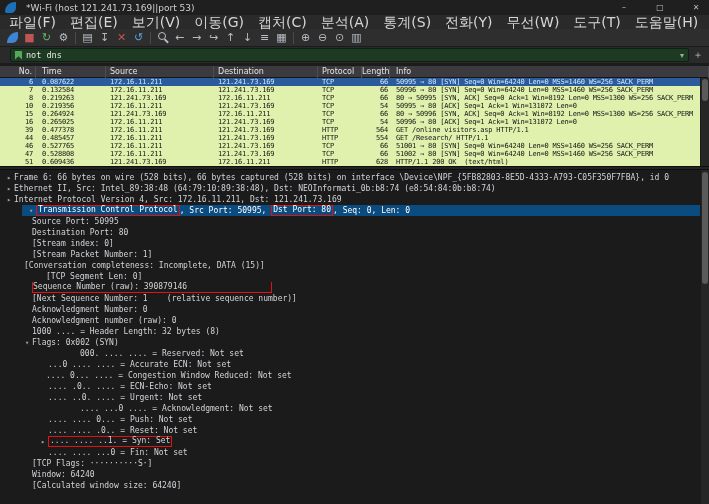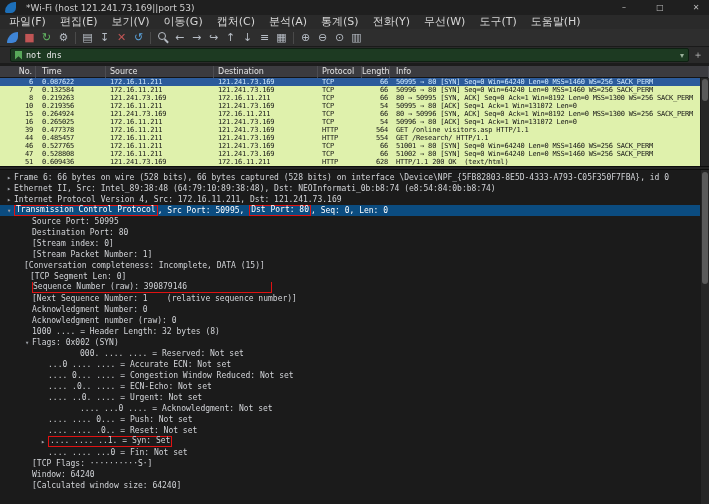--- a/index.html
+++ b/index.html
@@ -11,21 +11,21 @@
             color:#cfcfcf;font-size:9px;}
   .app-icon{position:relative;width:11px;height:11px;flex:0 0 11px;}
   .app-icon::before{content:"";position:absolute;left:0;top:0;width:11px;height:11px;
             background:#1d6fb8;border-radius:100% 0 55% 15%;}
   .title-text{flex:0 1 auto;white-space:nowrap;overflow:hidden;}
   .tb-spacer{flex:1;}
   .win-btn{width:26px;height:15px;line-height:15px;text-align:center;font-size:8px;color:#bbb;}
 
   
   .menubar{height:14px;background:#2a2a2a;display:flex;align-items:center;padding-left:2px;
-           color:#d6d6d6;font-size:11px;}
+           color:#d6d6d6;font-size:14px;}
   .menu-item{padding:0 7px;height:14px;line-height:14px;white-space:nowrap;}
 
   
   .toolbar{height:18px;background:#2e2e2e;display:flex;align-items:center;padding-left:4px;
            border-bottom:1px solid #1a1a1a;box-sizing:border-box;}
   .ticon{width:17px;height:16px;line-height:16px;text-align:center;font-size:11px;color:#b6bcc4;}
   .tsep{width:1px;height:12px;background:#4a4a4a;margin:0 3px;}
   .icon-fin{position:relative;}
   .icon-fin::before{content:"";position:absolute;left:3px;top:2px;width:11px;height:11px;
            background:#3f85d6;border-radius:100% 0 55% 0;}
@@ -63,21 +63,21 @@
   .c-length{width:28px;text-align:right;padding-right:2px;}
   .c-info{flex:1;padding-left:6px;}
 
   .splitter{height:4px;background:#242424;border-top:1px solid #0d0d0d;border-bottom:1px solid #0d0d0d;box-sizing:border-box;}
 
   
   .details{height:334px;background:#1b1b1b;color:#d2d4d8;position:relative;overflow:hidden;
            font-family:"DejaVu Sans Mono","Liberation Mono",monospace;font-size:8px;padding-top:2px;box-sizing:border-box;}
   .dline{height:11px;line-height:11px;white-space:pre;}
   .dline .arrow{display:inline-block;width:10px;color:#9b9fa5;font-size:7px;text-align:center;}
-  .dline.sel{background:var(--details-selected-blue,#0b4c80);color:#ffffff;}
+  .dline.sel{background:var(--details-selected-blue,#0b4c80);color:#ffffff;margin-left:22px;}
   .segbox{border:1.5px solid var(--annotation-red,#e01212);box-sizing:border-box;display:inline-block;
            height:11px;line-height:8px;vertical-align:top;padding:0 1px;}
   .rb{box-sizing:border-box;display:inline-block;vertical-align:top;height:11px;}
   .rb-top{width:240px;border:1.5px solid var(--annotation-red,#e01212);border-bottom:none;line-height:9px;}
   .rb-bottom{width:240px;border:1.5px solid var(--annotation-red,#e01212);border-top:none;line-height:9px;}
   .rb-single{border:1.5px solid var(--annotation-red,#e01212);line-height:8px;padding:0 1px;}
 
   
   .vscroll{position:absolute;right:0;top:0;width:9px;height:100%;background:#262626;
            border-left:1px solid #1a1a1a;box-sizing:border-box;}
@@ -271,30 +271,30 @@
     </div>
   <div class="dline" style="padding-left: 4px;"><span class="arrow">▸</span><span>Frame 6: 66 bytes on wire (528 bits), 66 bytes captured (528 bits) on interface \Device\NPF_{5FB82803-8E5D-4333-A793-C05F350F7FBA}, id 0</span></div>
       <div class="dline" style="padding-left: 4px;"><span class="arrow">▸</span><span>Ethernet II, Src: Intel_89:38:48 (64:79:10:89:38:48), Dst: NEOInformati_0b:b8:74 (e8:54:84:0b:b8:74)</span></div>
       <div class="dline" style="padding-left: 4px;"><span class="arrow">▸</span><span>Internet Protocol Version 4, Src: 172.16.11.211, Dst: 121.241.73.169</span></div>
       <div class="dline sel" style="padding-left: 4px;"><span class="arrow">▾</span><span class="segbox">Transmission Control Protocol</span><span>, Src Port: 50995, </span><span class="segbox">Dst Port: 80</span><span>, Seq: 0, Len: 0</span></div>
       <div class="dline" style="padding-left: 22px;"><span class="arrow"> </span><span>Source Port: 50995</span></div>
       <div class="dline" style="padding-left: 22px;"><span class="arrow"> </span><span>Destination Port: 80</span></div>
       <div class="dline" style="padding-left: 22px;"><span class="arrow"> </span><span>[Stream index: 0]</span></div>
       <div class="dline" style="padding-left: 22px;"><span class="arrow"> </span><span>[Stream Packet Number: 1]</span></div>
       <div class="dline" style="padding-left: 14px;"><span class="arrow"> </span><span>[Conversation completeness: Incomplete, DATA (15)]</span></div>
-      <div class="dline" style="padding-left: 20px;"><span class="arrow"> </span><span>[TCP Segment Len: 0]</span></div>
+      <div class="dline" style="padding-left: 36px;"><span class="arrow"> </span><span>[TCP Segment Len: 0]</span></div>
       <div class="dline" style="padding-left: 22px;"><span class="arrow"> </span><span class="rb rb-bottom">Sequence Number (raw): 390879146</span></div>
       <div class="dline" style="padding-left: 22px;"><span class="arrow"> </span><span>[Next Sequence Number: 1    (relative sequence number)]</span></div>
       <div class="dline" style="padding-left: 22px;"><span class="arrow"> </span><span>Acknowledgment Number: 0</span></div>
       <div class="dline" style="padding-left: 22px;"><span class="arrow"> </span><span>Acknowledgment number (raw): 0</span></div>
       <div class="dline" style="padding-left: 22px;"><span class="arrow"> </span><span>1000 .... = Header Length: 32 bytes (8)</span></div>
       <div class="dline" style="padding-left: 22px;"><span class="arrow">▾</span><span>Flags: 0x002 (SYN)</span></div>
       <div class="dline" style="padding-left: 38px; margin-left: 32px;"><span class="arrow"> </span><span>000. .... .... = Reserved: Not set</span></div>
       <div class="dline" style="padding-left: 38px;"><span class="arrow"> </span><span>...0 .... .... = Accurate ECN: Not set</span></div>
-      <div class="dline" style="padding-left: 38px;"><span class="arrow"> </span><span>.... 0... .... = Congestion Window Reduced: Not set</span></div>
+      <div class="dline" style=" margin-left: 36px;"><span class="arrow"> </span><span>.... 0... .... = Congestion Window Reduced: Not set</span></div>
       <div class="dline" style="padding-left: 38px;"><span class="arrow"> </span><span>.... .0.. .... = ECN-Echo: Not set</span></div>
       <div class="dline" style="padding-left: 38px;"><span class="arrow"> </span><span>.... ..0. .... = Urgent: Not set</span></div>
       <div class="dline" style="padding-left: 38px; margin-left: 32px;"><span class="arrow"> </span><span>.... ...0 .... = Acknowledgment: Not set</span></div>
       <div class="dline" style="padding-left: 38px;"><span class="arrow"> </span><span>.... .... 0... = Push: Not set</span></div>
       <div class="dline" style="padding-left: 38px;"><span class="arrow"> </span><span>.... .... .0.. = Reset: Not set</span></div>
       <div class="dline" style="padding-left: 38px;"><span class="arrow">▸</span><span class="rb rb-single">.... .... ..1. = Syn: Set</span></div>
       <div class="dline" style="padding-left: 38px;"><span class="arrow"> </span><span>.... .... ...0 = Fin: Not set</span></div>
       <div class="dline" style="padding-left: 22px;"><span class="arrow"> </span><span>[TCP Flags: ··········S·]</span></div>
       <div class="dline" style="padding-left: 22px;"><span class="arrow"> </span><span>Window: 64240</span></div>
       <div class="dline" style="padding-left: 22px;"><span class="arrow"> </span><span>[Calculated window size: 64240]</span></div>

